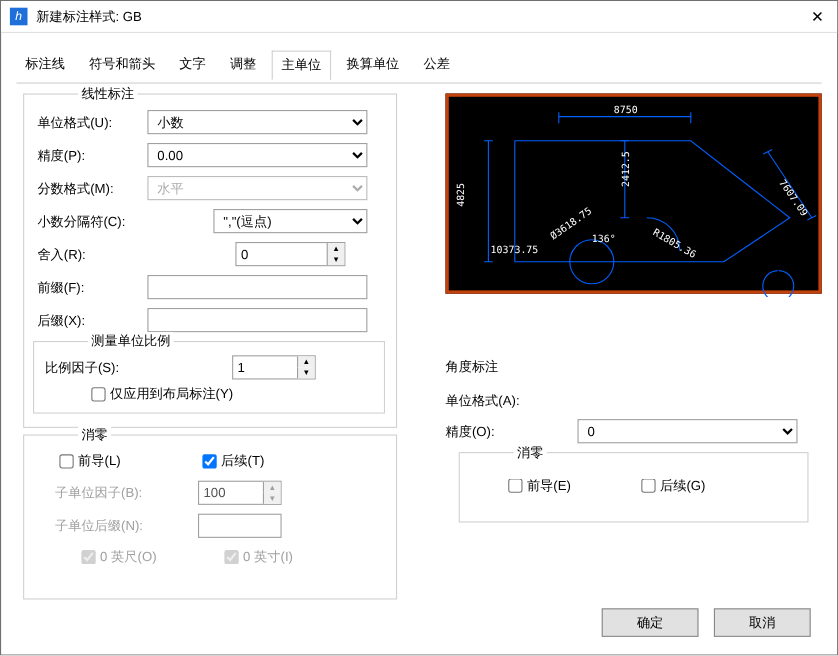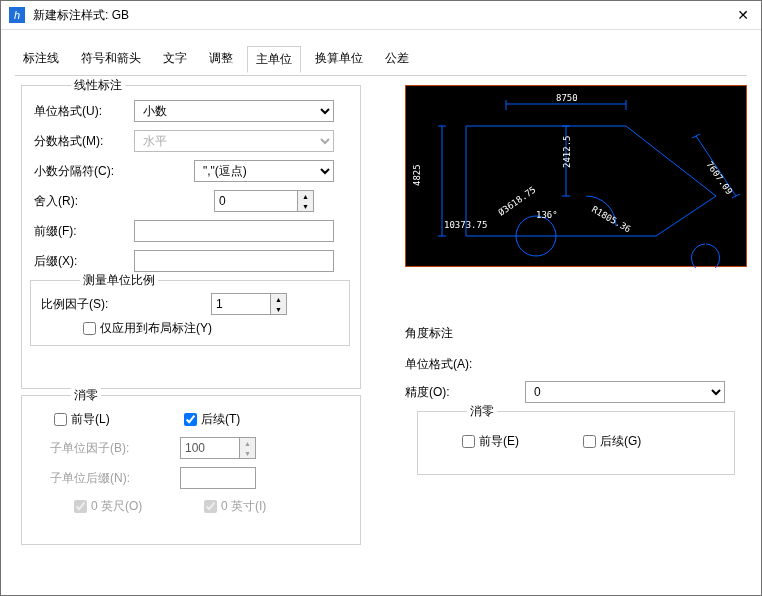--- a/index.html
+++ b/index.html
@@ -24,21 +24,21 @@
   select:disabled { color: #888; }
   .spin { position: relative; display: inline-block; }
   .spin input { width: 76px; padding-right: 18px; }
   .spin .arrows { position: absolute; right: 1px; top: 1px; width: 16px; }
   .spin .arrow { height: 10px; border-left: 1px solid #a0a0a0; display: flex; align-items: center; justify-content: center; font-size: 7px; cursor: pointer; background: #f0f0f0; }
   .checkbox { display: inline-flex; align-items: center; font-size: 12px; }
   .checkbox input { margin-right: 4px; }
   .disabled { color: #a0a0a0; }
   .btn { width: 88px; height: 26px; border: 1px solid #888; background: #e1e1e1; font-size: 12px; cursor: pointer; }
   .actions { position: absolute; right: 24px; bottom: 16px; display: flex; gap: 14px; }
-  .preview { position: absolute; right: 0; top: 6px; width: 342px; height: 182px; background: #000; border: 1px solid #c2410c; }
+  .preview { position: absolute; right: 0; top: 6px; width: 342px; height: 182px; background: #000; border: 3px solid #c2410c; }
   .dim-line { stroke: #0060ff; stroke-width: 1; fill: none; }
   .dim-text { fill: #fff; font-size: 9px; font-family: monospace; }
 </style>
 </head>
 <body>
 
 <div class="window">
   <div class="titlebar">
     <span class="title-icon">h</span>
     <span class="title-text">新建标注样式: GB</span>
@@ -57,20 +57,24 @@
   <div class="panel-border"></div>
 
   <div class="content">
 
     <div class="fieldset" style="left:6px;top:6px;width:340px;height:304px">
       <div class="fieldset-label">线性标注</div>
       <div style="padding:14px 12px 6px 12px">
         <div class="row">
           <span class="label">单位格式(U):</span>
           <select style="width:200px"><option>小数</option></select>
+        </div>
+        <div class="row">
+          <span class="label">精度(P):</span>
+          <select style="width:200px"><option>0.00</option></select>
         </div>
         <div class="row">
           <span class="label">分数格式(M):</span>
           <select style="width:200px" disabled=""><option>水平</option></select>
         </div>
         <div class="row">
           <span class="label" style="width:120px">小数分隔符(C):</span>
           <select style="width:140px;margin-left:40px"><option>","(逗点)</option></select>
         </div>
         <div class="row">
@@ -212,13 +216,17 @@
           <label class="checkbox">
             <input type="checkbox" style="">
               <span>后续(G)</span>
           </label>
         </div>
       </div>
     </div>
 
   </div>
 
+  <div class="actions">
+    <button class="btn">确定</button>
+    <button class="btn">取消</button>
+  </div>
 </div>
 
 </body></html>

